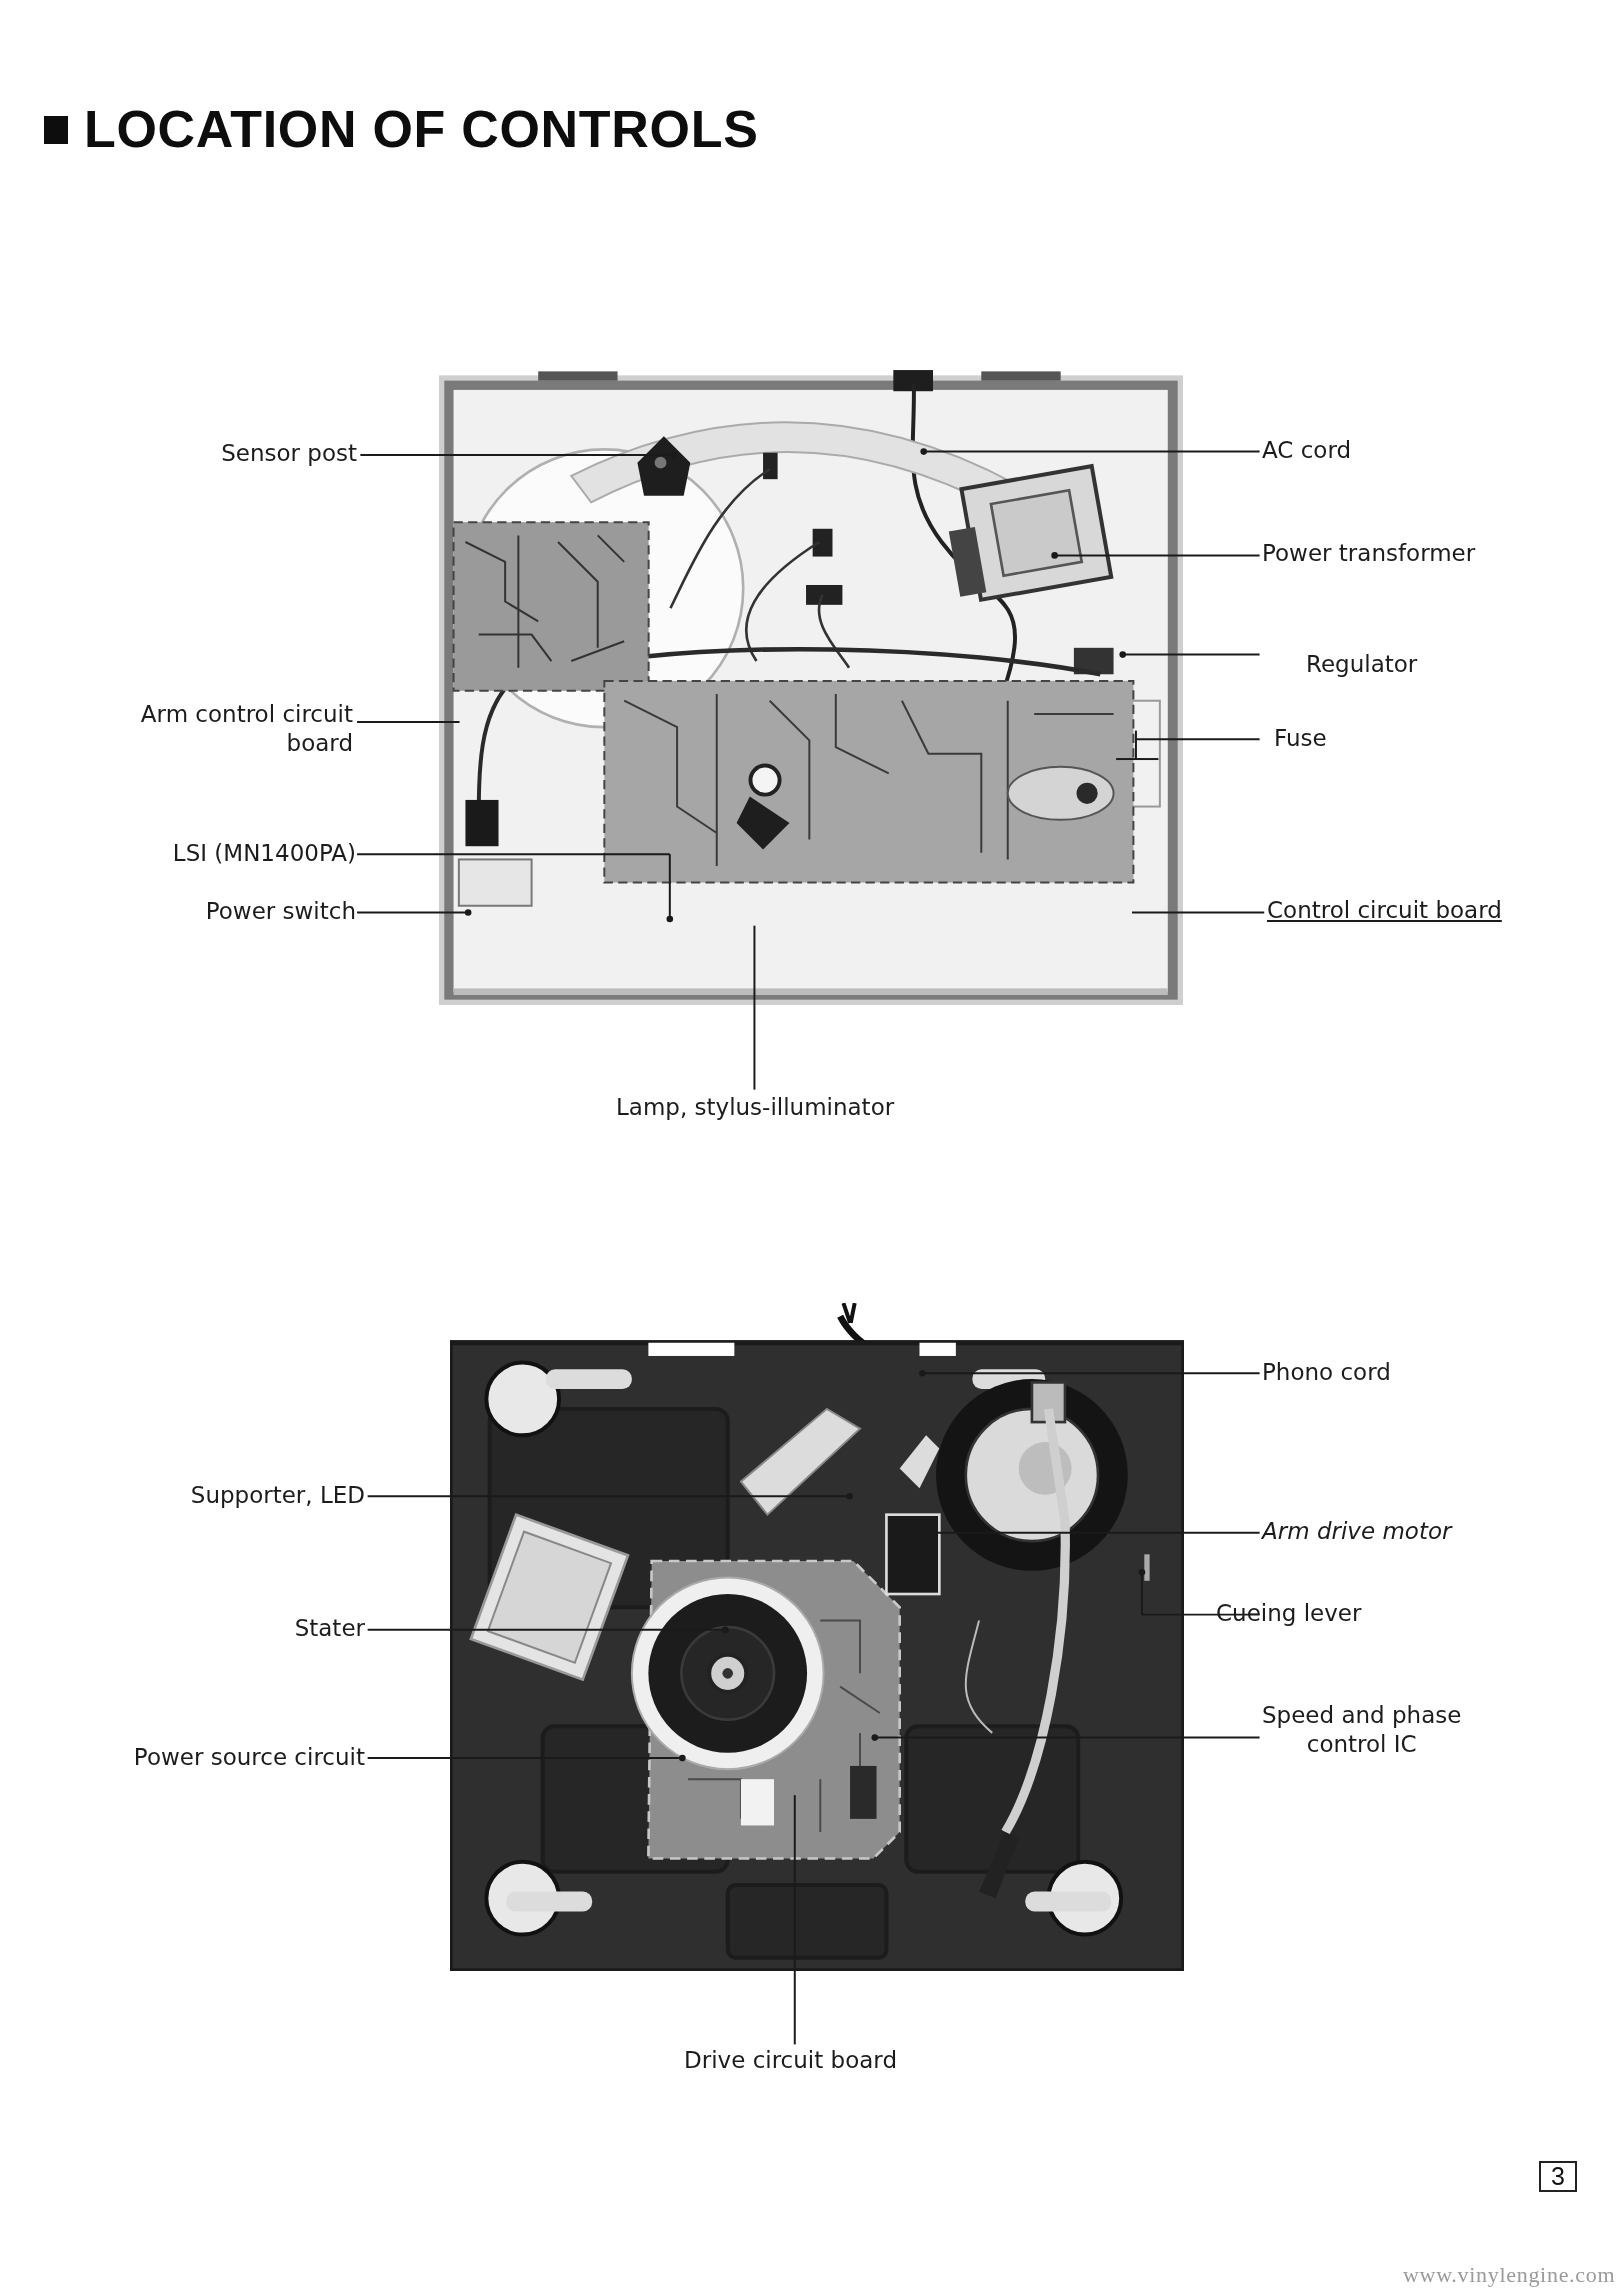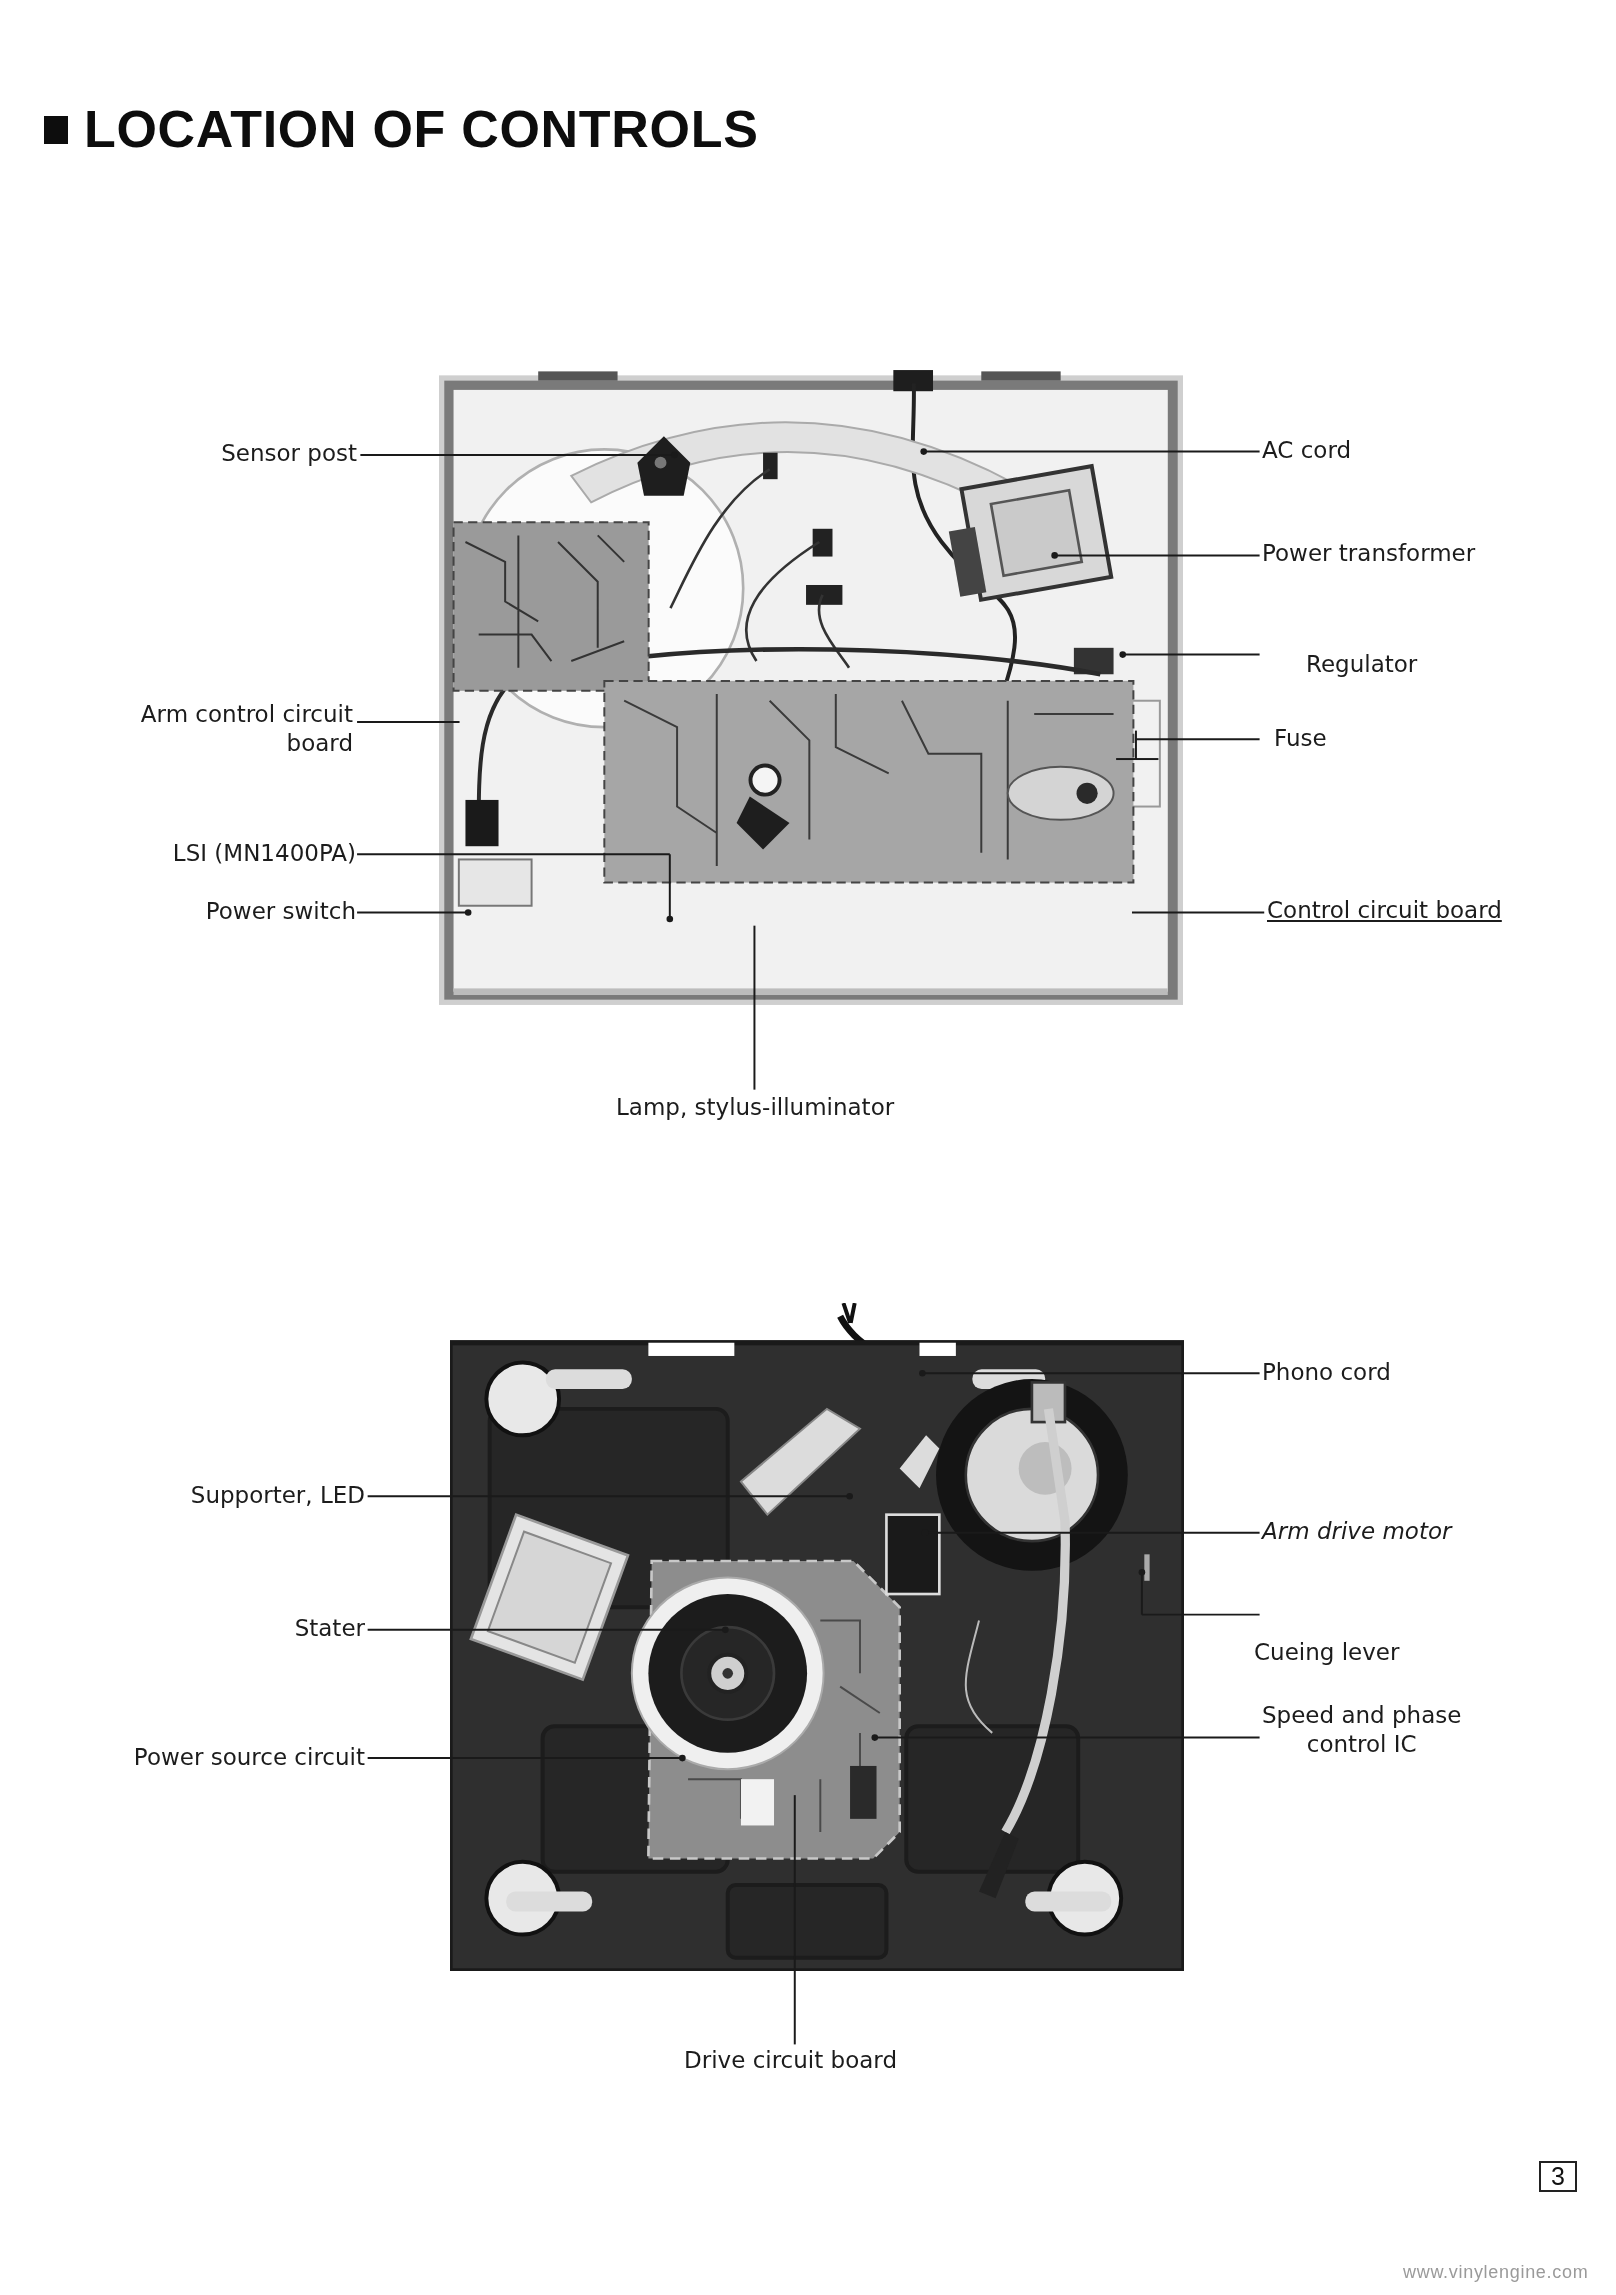--- a/index.html
+++ b/index.html
@@ -9,22 +9,22 @@
            font-family: "Liberation Sans", sans-serif; font-weight: bold; font-size: 52px;
            letter-spacing: 0.7px; color: #0d0d0d; }
   .title .bullet { width: 24px; height: 28px; background: #0d0d0d; margin-right: 16px; margin-top: 2.6px; }
   .label { position: absolute; font-size: 23px; line-height: 29px; white-space: nowrap; color: #1c1c1c; text-align: center; }
   .label.right { text-align: right; }
   .photo { position: absolute; }
   svg.callouts { position: absolute; left: 0; top: 0; width: 1616px; height: 2295px; pointer-events: none; }
   .page-num { position: absolute; left: 1539px; top: 2161px; width: 34px; height: 26.5px;
               border: 2.6px solid #222; font-family: "Liberation Sans", sans-serif; font-size: 25px;
               line-height: 26.5px; text-align: center; color: #111; }
-  .watermark { position: absolute; left: 1403px; top: 2262px; font-family: Liberation Sans, sans-serif;
-               font-size: 18px; color: #9a9a9a; letter-spacing: 0.7px; }
+  .watermark { position: absolute; left: 1403px; top: 2262px; font-family: Liberation Serif, serif;
+               font-size: 22px; color: #9a9a9a; letter-spacing: 0.7px; }
 </style>
 </head>
 <body>
 
 <div class="title">
   <span class="bullet"></span>
   <span>LOCATION OF CONTROLS</span>
 </div>
 
 <svg class="photo" style="left:439px; top:370px;" width="744" height="635" viewBox="0 0 1125 960">
@@ -229,21 +229,21 @@
 <div class="label right" style="left:132px; top:1481px; width:233px;">Supporter, LED</div>
 
 <div class="label right" style="left:198px; top:1614px; width:167px;">Stater</div>
 
 <div class="label right" style="left:99px; top:1743px; width:266px;">Power source circuit</div>
 
 <div class="label" style="left:1262px; top:1358px;">Phono cord</div>
 
 <div class="label" style="left:1262px; top:1517px;font-style:italic;">Arm drive motor</div>
 
-<div class="label" style="left:1254px; top:1599px;margin-top:39px;">Cueing lever</div>
+<div class="label" style="left:1216px; top:1599px;">Cueing lever</div>
 
 <div class="label" style="left:1262px; top:1701px;">
   <div>Speed and phase</div>
   <div>control IC</div>
 </div>
 
 <div class="label" style="left:684px; top:2046px;">Drive circuit board</div>
 
 <div class="page-num">3</div>
 <div class="watermark">www.vinylengine.com</div>

